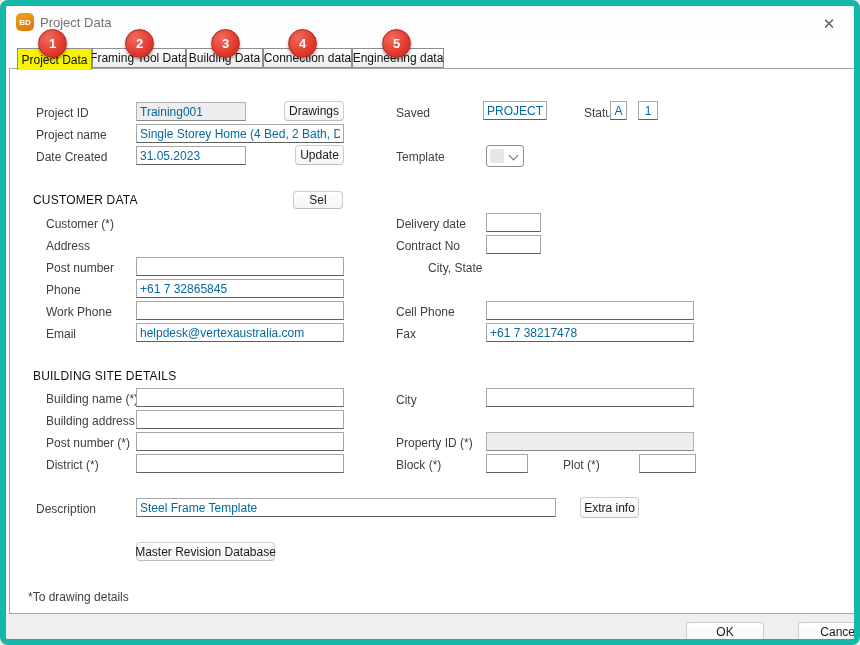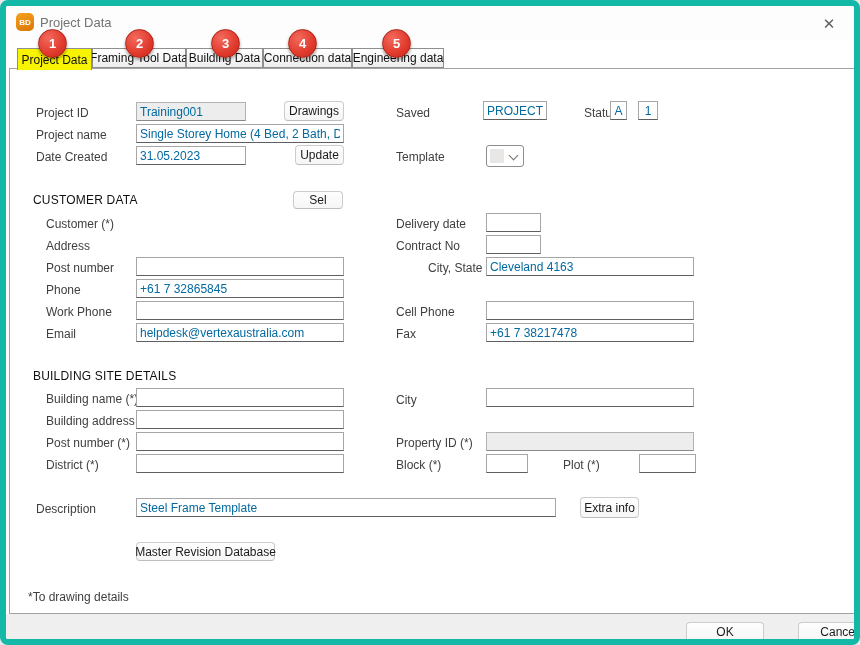--- a/index.html
+++ b/index.html
@@ -104,21 +104,20 @@
   <div class="lbl" style="left:390px;top:211px;">Delivery date</div>
   <input class="tb" style="left: 480px; top: 207px; width: 47px;" value="">
 
   <div class="lbl" style="left:40px;top:233px;">Address</div>
   <div class="lbl" style="left:390px;top:233px;">Contract No</div>
   <input class="tb" style="left: 480px; top: 229px; width: 47px;" value="">
 
   <div class="lbl" style="left:40px;top:255px;">Post number</div>
   <input class="tb" style="left: 130px; top: 251px; width: 200px;" value="">
   <div class="lbl" style="left:390px;top:255px;margin-left:32px;">City, State</div>
-  <input class="tb" style="left: 480px; top: 251px; width: 200px;" value="Cleveland 4163">
 
   <div class="lbl" style="left:40px;top:277px;">Phone</div>
   <input class="tb" style="left: 130px; top: 273px; width: 200px;" value="+61 7 32865845">
 
   <div class="lbl" style="left:40px;top:299px;text-align:right;">Work Phone</div>
   <input class="tb" style="left: 130px; top: 295px; width: 200px;" value="">
   <div class="lbl" style="left:390px;top:299px;">Cell Phone</div>
   <input class="tb" style="left: 480px; top: 295px; width: 200px;" value="">
 
   <div class="lbl" style="left:40px;top:321px;">Email</div>

